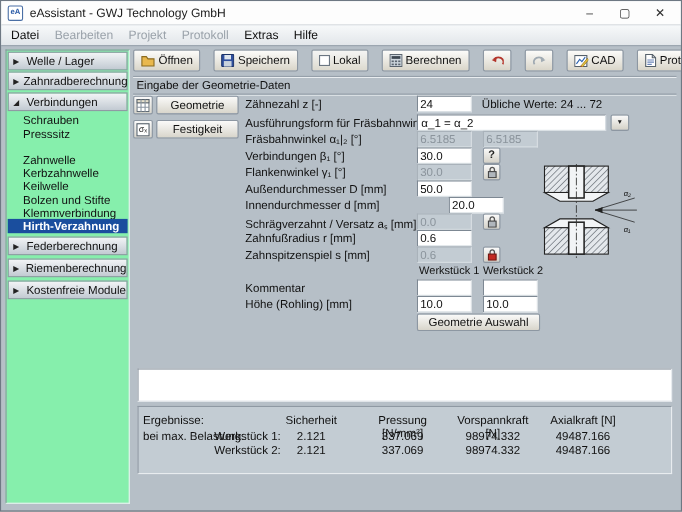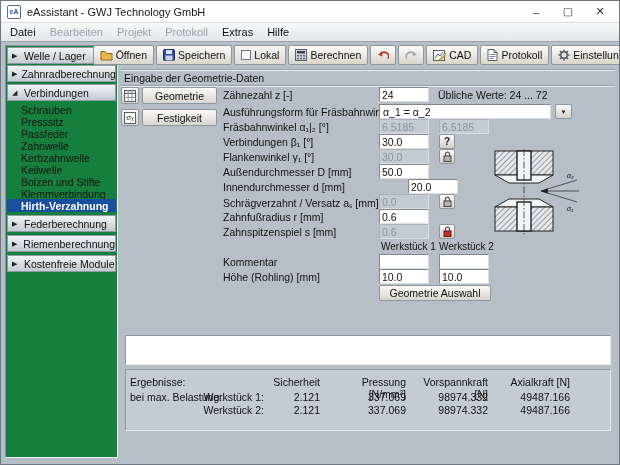--- a/index.html
+++ b/index.html
@@ -28,38 +28,38 @@
     position:absolute; left:0; top:22px; right:0; height:19px;
     background:linear-gradient(#f7f9fa,#e2e6ea);
     border-bottom:1px solid #9aa4ad;
     display:flex; align-items:center; font-size:11px; padding-left:2px;
   }
   .menu-item { padding:2px 7px; color:#111; }
   .menu-item.disabled { color:#9aa2aa; }
   
   .sidebar {
     position:absolute; left:4px; top:44px; width:113px; height:413px;
-    background:#15803d;
+    background:#86efac;
     border:1px solid; border-color:#8b95a0 #eef1f4 #eef1f4 #8b95a0;
   }
   .nav-header {
     position:absolute; left:1px; right:1px; height:17px;
     background:linear-gradient(#f2f4f6,#c2cad2);
     border:1px solid #909aa4;
     font-size:10.5px; color:#111; display:flex; align-items:center; padding-left:4px; gap:4px;
   }
   .tri { font-size:7px; color:#222; width:8px; display:inline-block; }
   .nav-item {
     position:absolute; left:1px; right:1px; height:13px;
     font-size:10.5px; color:#111; padding-left:14px; display:flex; align-items:center;
   }
   .nav-item.selected { background:#1a4e9e; color:#fff; font-weight:bold; }
   
   .main { position:absolute; left:120px; top:44px; width:496px; height:414px; }
-  .toolbar { position:absolute; left:0; top:0; right:2px; height:21px; display:flex; gap:2px;justify-content:center; }
+  .toolbar { position:absolute; left:0; top:0; right:2px; height:21px; display:flex; gap:12px; }
   .tbtn {
     display:inline-flex; align-items:center; gap:3px; padding:0 6px; height:20px;
     font-size:10.5px; color:#111;
     background:linear-gradient(#fcfcfa,#d9d5c9);
     border:1px solid #8d97a2; border-radius:2px; white-space:nowrap;
   }
   .tbtn.flat { background:linear-gradient(#f4f5f4,#dddacf); }
   .tbtn svg { display:block; }
   .checkbox { width:10px; height:10px; background:#fff; border:1px solid #6b7682; display:inline-block; }
   .sep-strip {
@@ -116,21 +116,21 @@
   .msg-box {
     position:absolute; left:4px; top:290px; width:486px; height:30px;
     background:#fff; border:1px solid; border-color:#8f99a3 #e8ecef #e8ecef #8f99a3;
   }
   .results {
     position:absolute; left:4px; top:324px; width:486px; height:62px;
     background:#c3ccd3; border:1px solid; border-color:#8f99a3 #e8ecef #e8ecef #8f99a3;
     font-size:10.5px; color:#111;
   }
   .res-abs { position:absolute; white-space:nowrap; }
-  .res-num { position:absolute; text-align:right; }
+  .res-num { position:absolute; text-align:center; }
   .bold { font-weight:normal; }
 </style>
 </head>
 <body>
 
 <div class="win">
 
   <div class="titlebar">
     <span class="app-icon">eA</span>
     <span class="title-text">eAssistant - GWJ Technology GmbH</span>
@@ -156,21 +156,20 @@
     <div class="nav-header" style="top:19px">
       <span class="tri">▶</span>
       <span>Zahnradberechnung</span>
     </div>
     <div class="nav-header" style="top:38px">
       <span class="tri">◢</span>
       <span>Verbindungen</span>
     </div>
     <div class="nav-item" style="top:57px">Schrauben</div>
     <div class="nav-item" style="top:69px">Presssitz</div>
-    <div class="nav-item" style="top:81px">Passfeder</div>
     <div class="nav-item" style="top:93px">Zahnwelle</div>
     <div class="nav-item" style="top:105px">Kerbzahnwelle</div>
     <div class="nav-item" style="top:129px">Bolzen und Stifte</div>
     <div class="nav-item" style="top:117px">Keilwelle</div>
     <div class="nav-item" style="top:141px">Klemmverbindung</div>
     <div class="nav-item selected" style="top:153px">Hirth-Verzahnung</div>
     <div class="nav-header" style="top:189px">
       <span class="tri">▶</span>
       <span>Riemenberechnung</span>
     </div>

